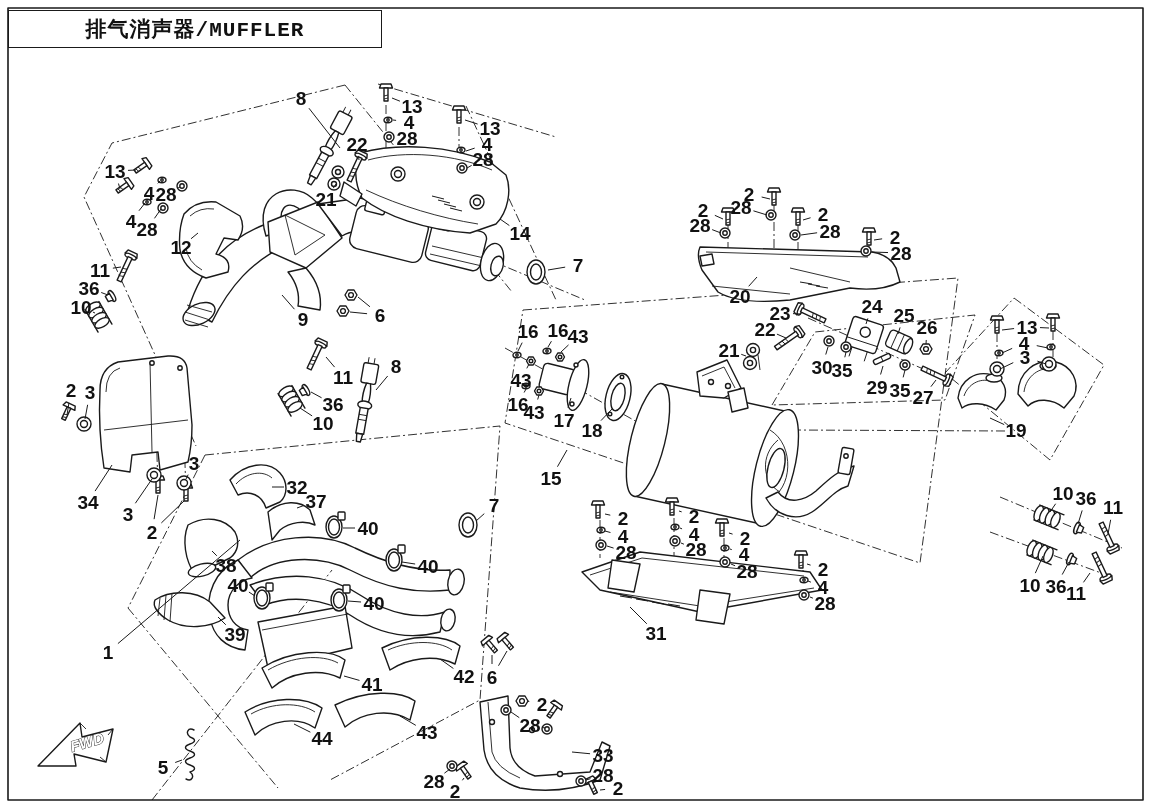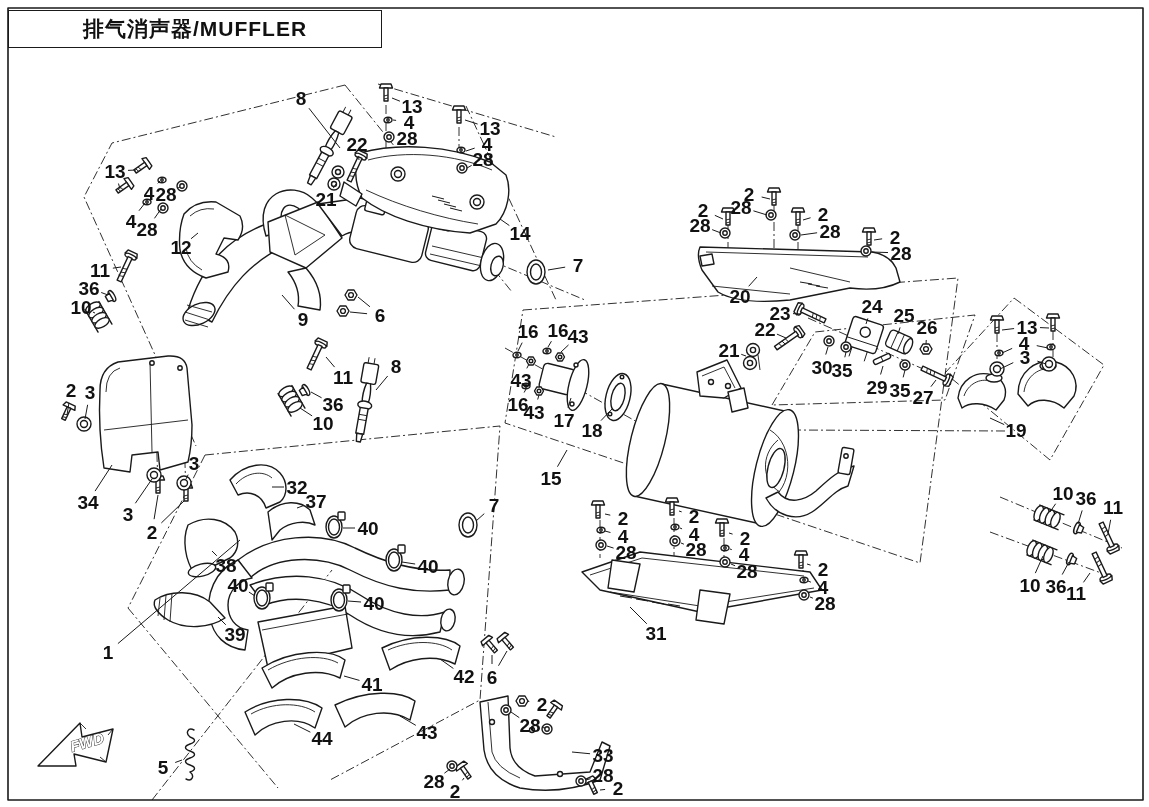--- a/index.html
+++ b/index.html
@@ -6,21 +6,21 @@
   #page{position:relative;width:1149px;height:807px;background:#ffffff;overflow:hidden;
         font-family:"Liberation Sans",sans-serif;}
   svg{position:absolute;left:0;top:0;}
   .ink{stroke:#1a1a1a;fill:none;stroke-width:1.4;stroke-linejoin:round;stroke-linecap:round;}
   .fill{stroke:#1a1a1a;fill:#ffffff;stroke-width:1.4;stroke-linejoin:round;}
   .thin{stroke:#1a1a1a;fill:none;stroke-width:0.9;}
   .dash{stroke:#1a1a1a;fill:none;stroke-width:0.9;stroke-dasharray:9 3 2 3;}
   .hatch{stroke:#1a1a1a;stroke-width:1;}
   #title-box{position:absolute;left:8px;top:10px;width:372px;height:36px;border:1.6px solid #1a1a1a;
      display:flex;align-items:center;justify-content:center;background:#fff;z-index:3;}
-  #title-box span{font-size:21px;font-weight:bold;letter-spacing:1px;color:#111;}
+  #title-box span{font-size:21px;font-weight:bold;letter-spacing:1px;color:#111;font-family:Liberation Mono, monospace;}
   #callout-layer text{font-family:"Liberation Sans",sans-serif;font-weight:bold;font-size:19px;fill:#111;}
   .fwd-text{font-family:"Liberation Sans",sans-serif;font-weight:bold;font-style:italic;font-size:15px;
      fill:#ffffff;stroke:#1a1a1a;stroke-width:0.9;paint-order:stroke;}
 </style>
 </head>
 <body>
 
 <div id="page">
 
   <div id="title-box">

